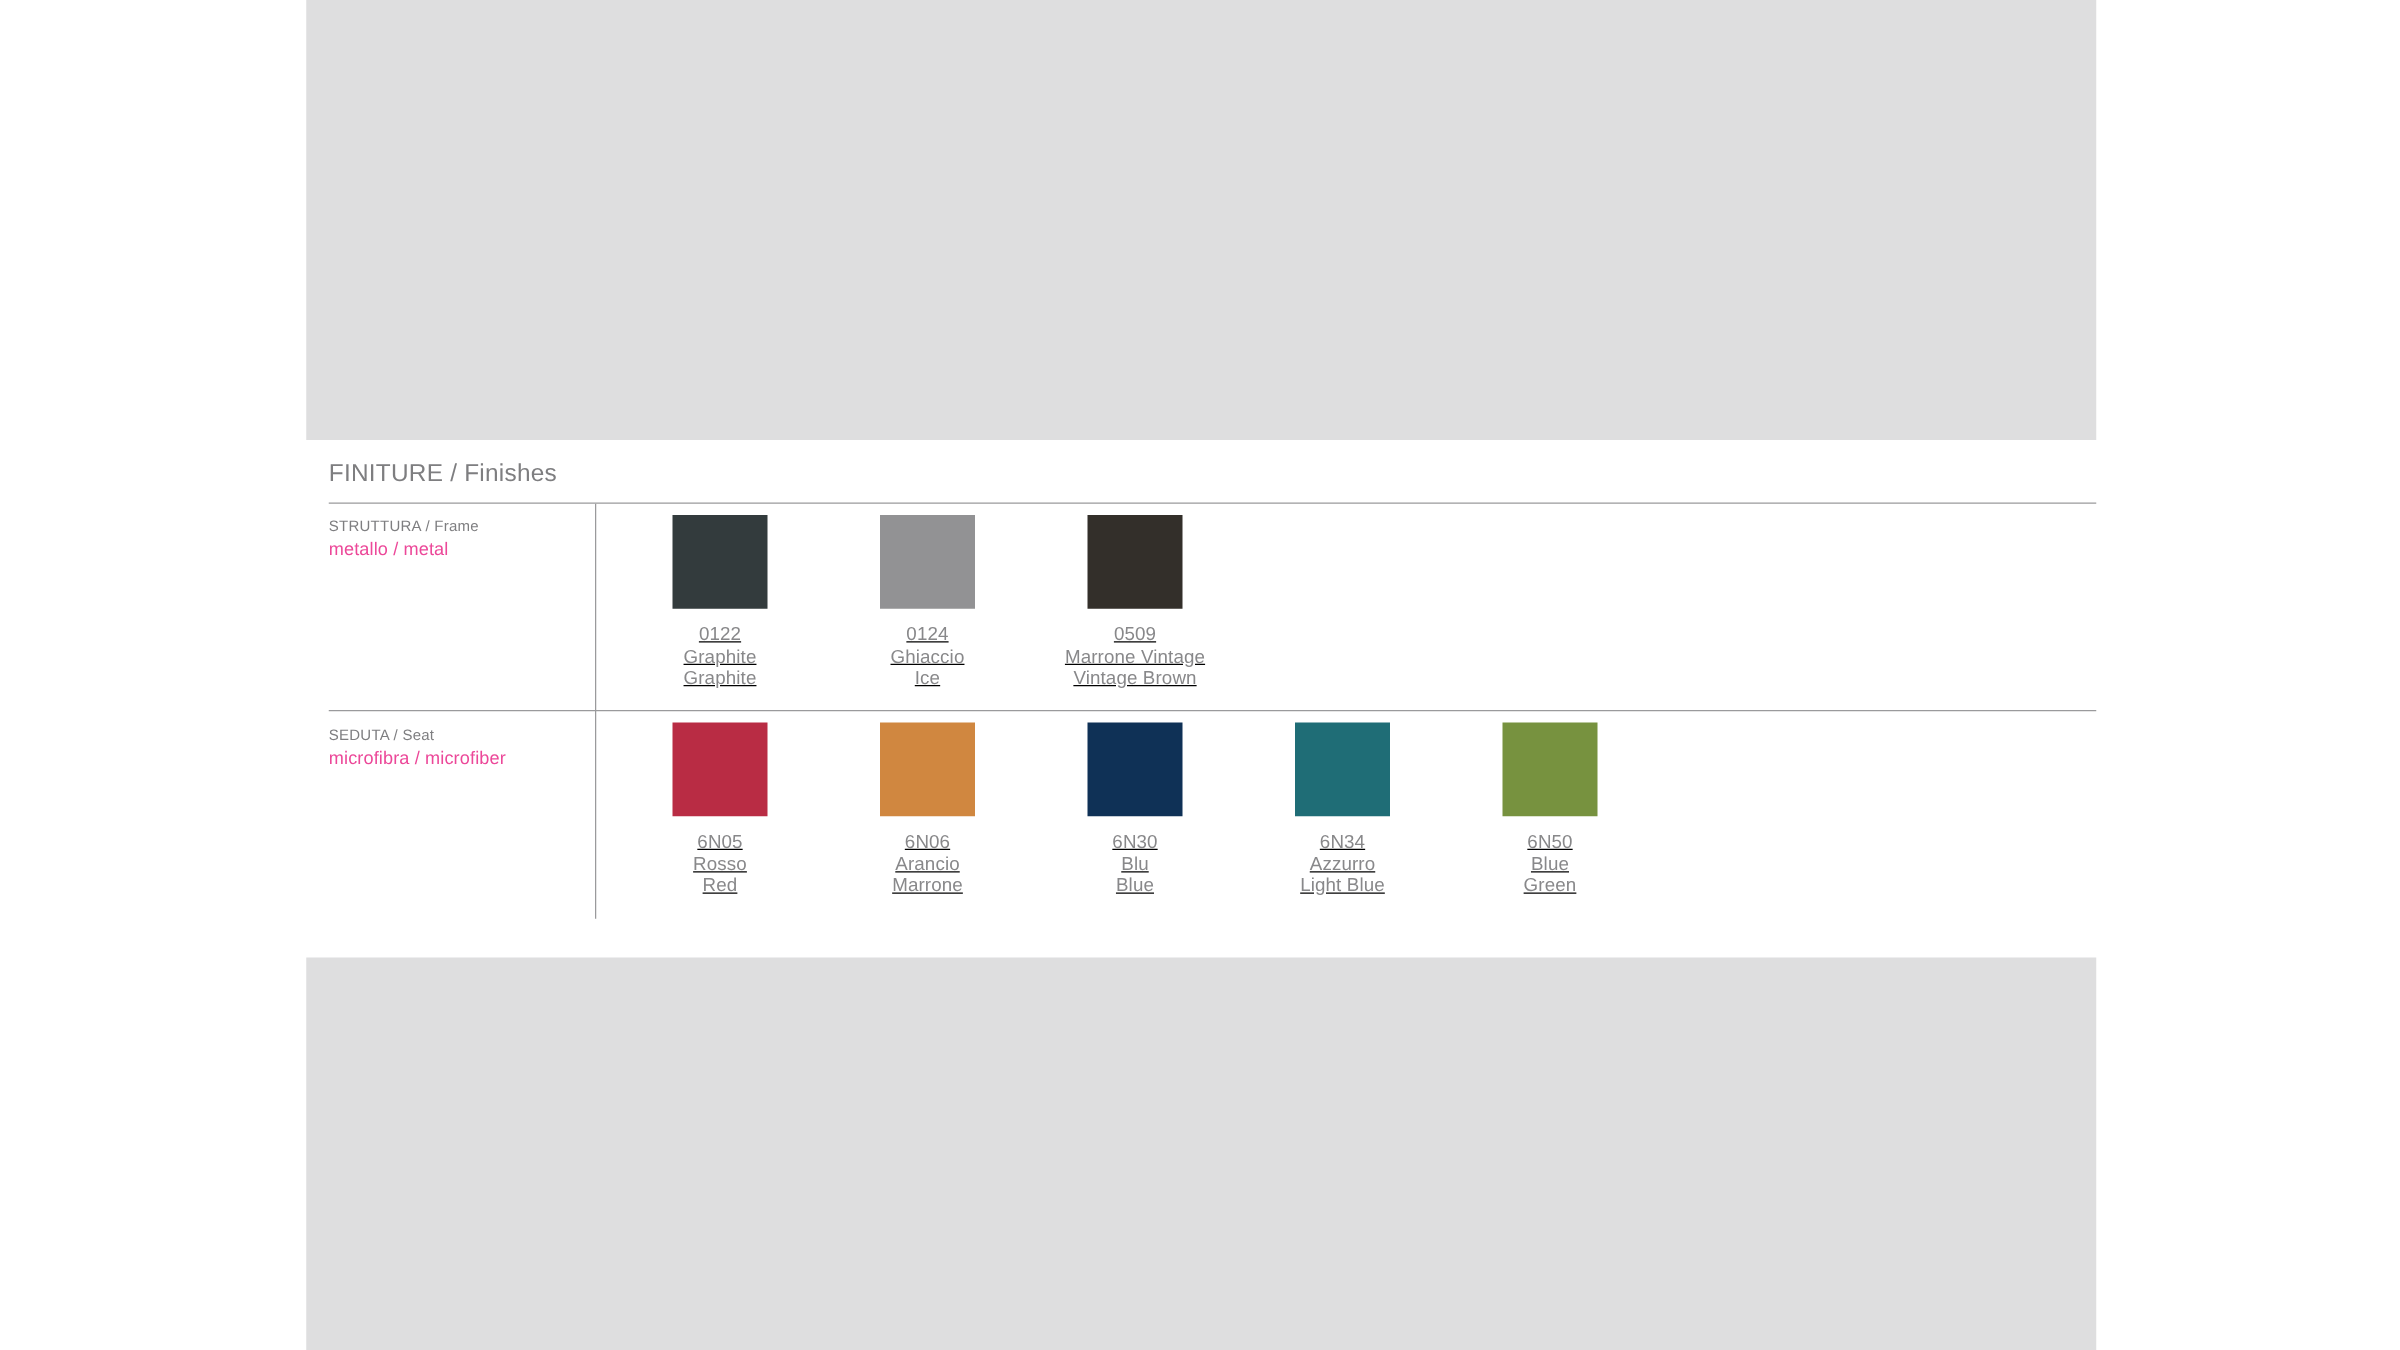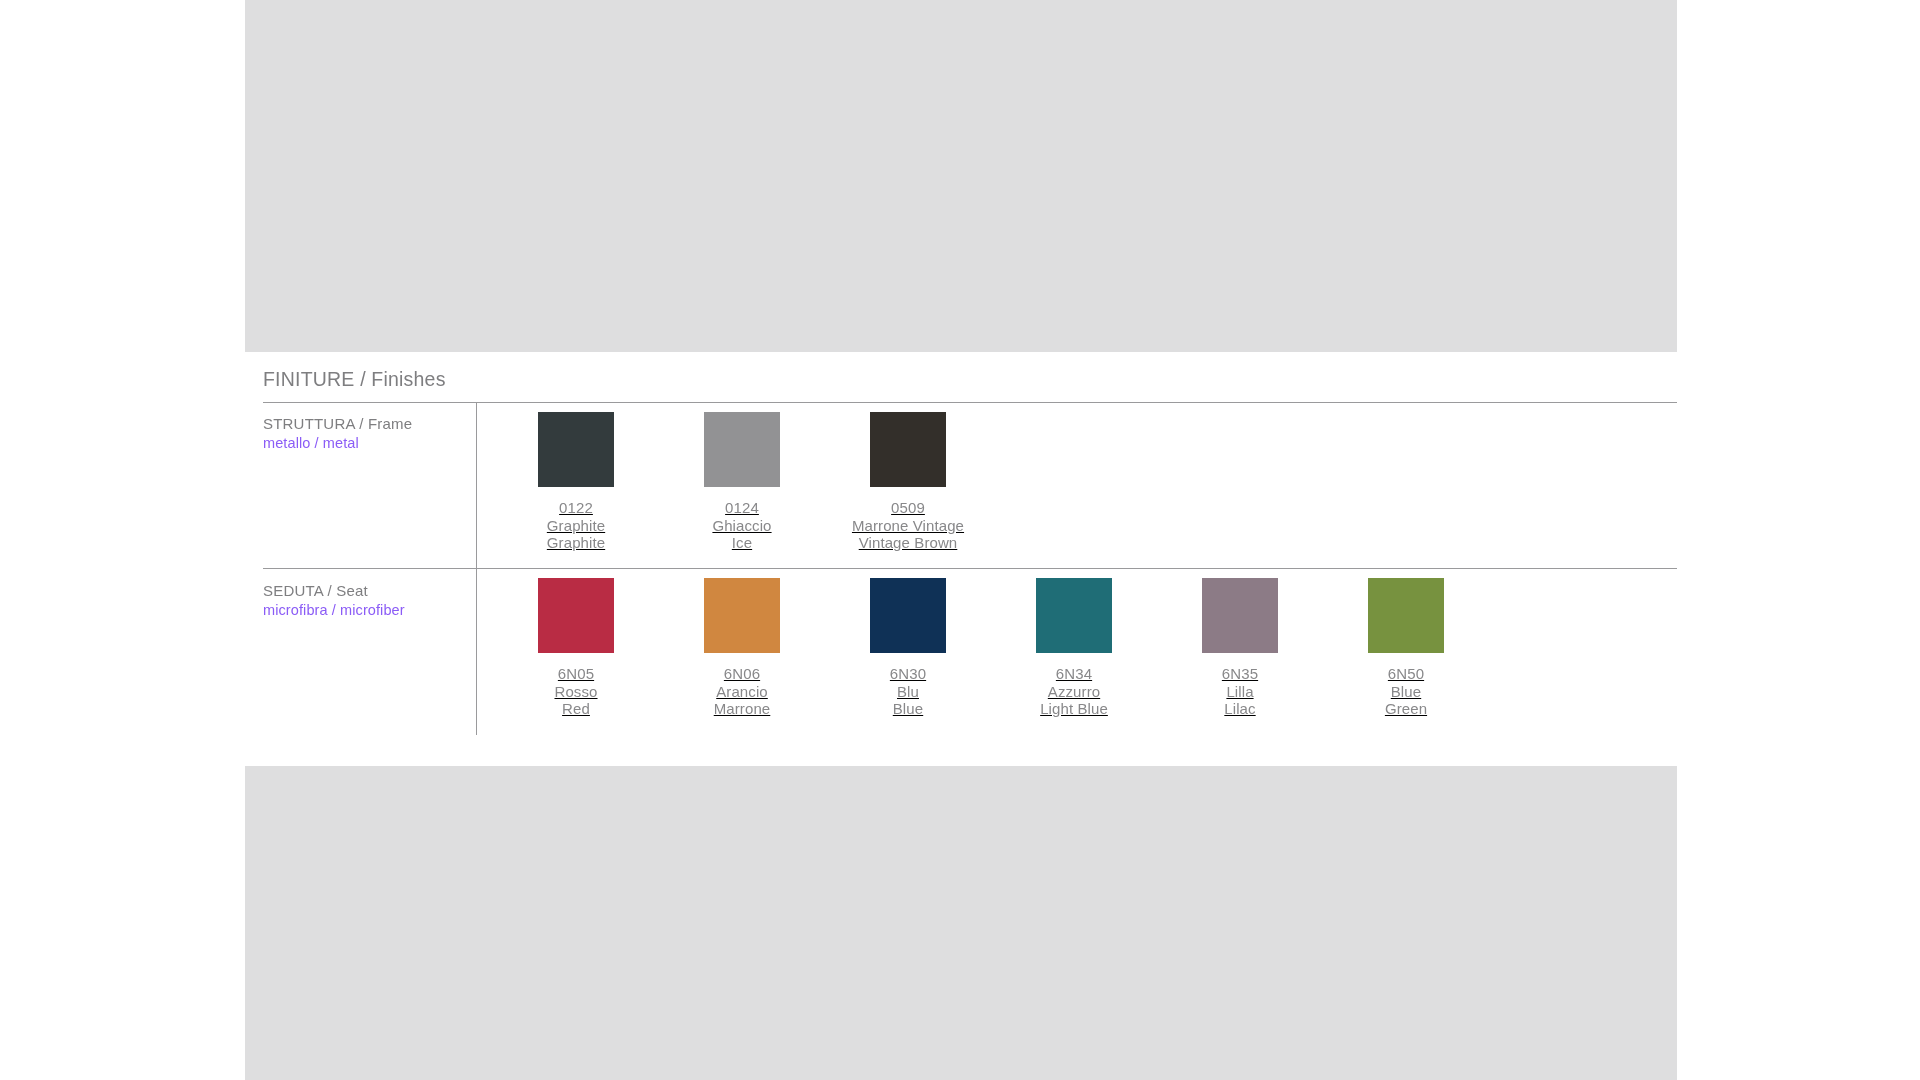--- a/index.html
+++ b/index.html
@@ -88,29 +88,29 @@
   
   .row-label {
     position: absolute;
     left: 18px;
     width: 200px;
   }
   .row-label.frame { top: 63px; }
   .row-label.seat  { top: 230px; }
 
   .row-label .main {
-    font-size: 15px;
+    font-size: 12px;
     color: #7e7e80;
     letter-spacing: 0.2px;
     white-space: nowrap;
     line-height: 1.15;
   }
   .row-label .sub {
     font-size: 14.5px;
-    color: #8b5cf6;
+    color: #ec4899;
     letter-spacing: 0.1px;
     white-space: nowrap;
     margin-top: 3px;
     line-height: 1.15;
   }
 
   
   .swatch-row {
     position: absolute;
     left: 248px;
@@ -225,28 +225,20 @@
       </div>
       <div class="swatch-cell">
         <span class="swatch-chip" style="background-color: rgb(31, 109, 118);"></span>
         <div class="swatch-caption">
           <span class="code">6N34</span>
           <span class="it">Azzurro</span>
           <span class="en">Light Blue</span>
         </div>
       </div>
       <div class="swatch-cell">
-        <span class="swatch-chip" style="background-color: rgb(140, 123, 134);"></span>
-        <div class="swatch-caption">
-          <span class="code">6N35</span>
-          <span class="it">Lilla</span>
-          <span class="en">Lilac</span>
-        </div>
-      </div>
-      <div class="swatch-cell">
         <span class="swatch-chip" style="background-color: rgb(119, 146, 63);"></span>
         <div class="swatch-caption">
           <span class="code">6N50</span>
           <span class="it">Blue</span>
           <span class="en">Green</span>
         </div>
       </div>
     </div>
 
   </div>

